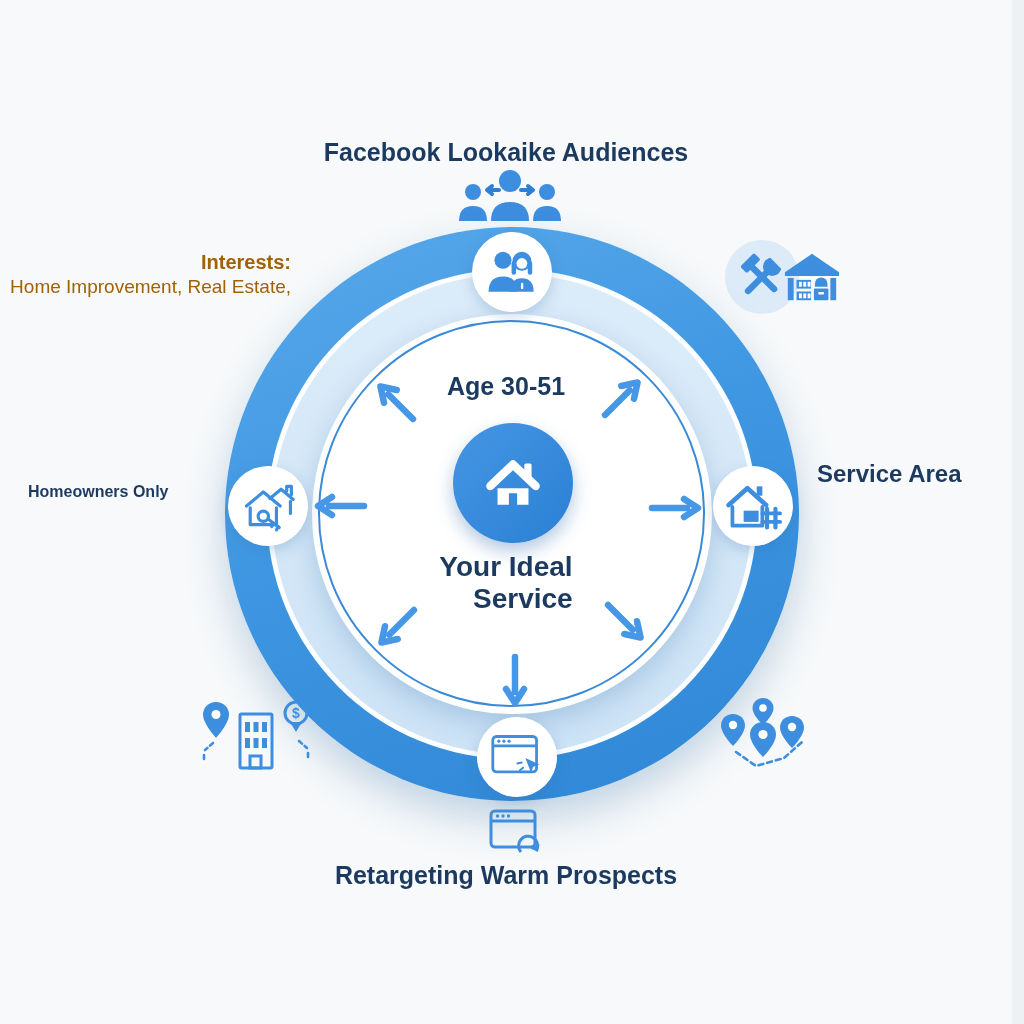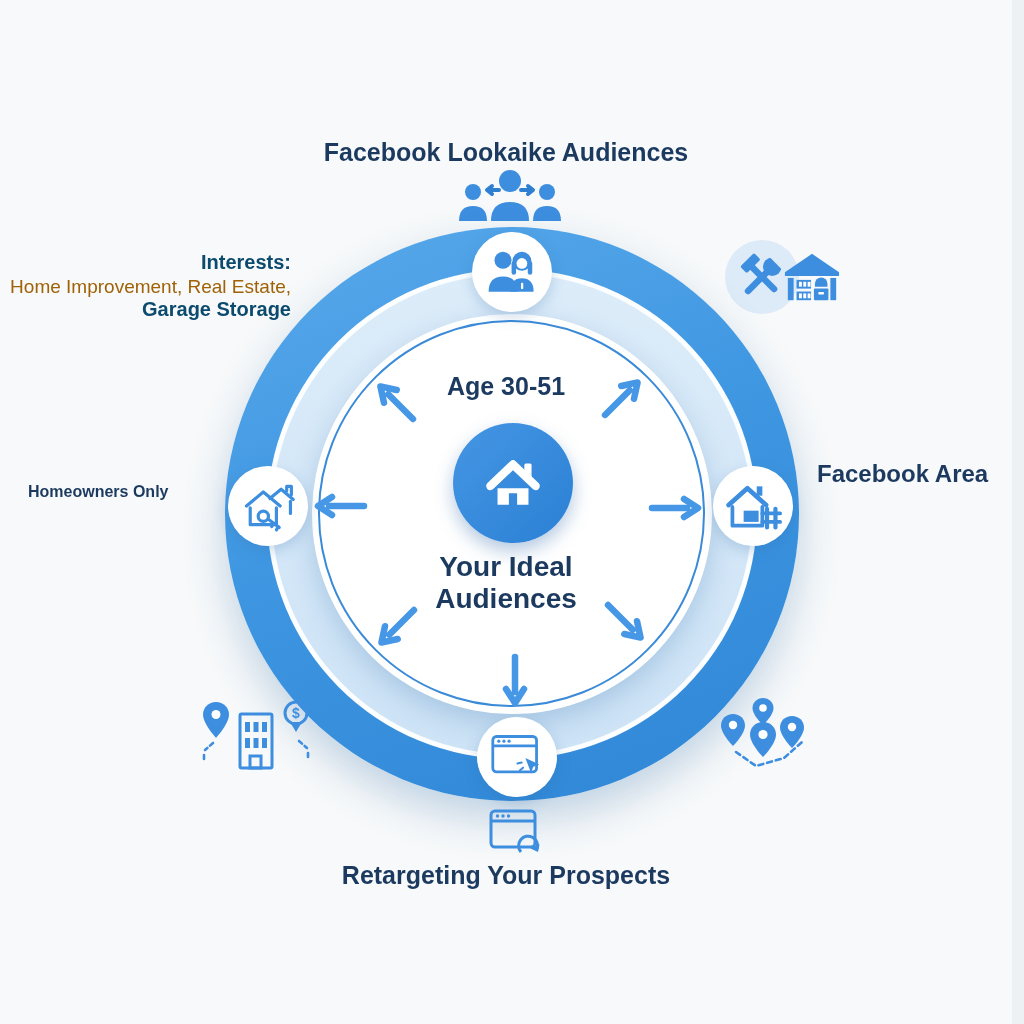--- a/index.html
+++ b/index.html
@@ -27,26 +27,26 @@
   .tools-badge{left:725px;top:240px;width:74px;height:74px;background:#ddeaf7;
     display:flex;align-items:center;justify-content:center;}
 
   .center-badge{left:453px;top:423px;width:120px;height:120px;
     background:linear-gradient(135deg,#4596e4 0%,#2b80d4 100%);
     box-shadow:0 8px 18px rgba(40,100,170,.35);
     display:flex;align-items:center;justify-content:center;}
 
   .title{top:138px;left:50%;transform:translateX(-50%);font-size:25px;}
   .age{top:372px;left:50%;transform:translateX(-50%);font-size:25px;}
-  .center-label{top:551px;left:50%;transform:translateX(-50%);font-size:28px;line-height:32px;text-align:center;}
+  .center-label{top:551px;left:50%;transform:translateX(-50%);font-size:28px;line-height:32px;text-align:right;}
   .homeowners{left:28px;top:483px;font-size:16px;}
   .service{left:817px;top:460px;font-size:24px;}
   .retarget{top:861px;left:50%;transform:translateX(-50%);font-size:25px;}
   .interests{right:721px;top:251px;text-align:right;line-height:23.5px;}
-  .interests .b{font-size:20px;font-weight:bold;color:#0c4a6e;white-space:nowrap;}
+  .interests .b{font-size:20px;font-weight:bold;color:#a16207;white-space:nowrap;}
   .interests .r{font-size:19px;font-weight:normal;color:#a16207;white-space:nowrap;}
 
   .arrow{width:58px;height:26px;}
 </style>
 </head>
 <body>
 
 <div class="stage">
 
   <div class="abs lbl title">Facebook Lookaike Audiences</div>
@@ -61,21 +61,20 @@
     </g>
     <g stroke="#2e7fd2" stroke-width="4" fill="none" stroke-linecap="round" stroke-linejoin="round">
       <path d="M48 22 H37 M41 18 l-5 4 l5 4"></path>
       <path d="M70 22 H81 M77 18 l5 4 l-5 4"></path>
     </g>
   </svg>
 
   <div class="abs interests">
     <div class="b">Interests:</div>
     <div class="r">Home Improvement, Real Estate,</div>
-    <div class="b">Garage Storage</div>
   </div>
 
   <div class="abs circle tools-badge">
     <svg width="52" height="52" viewBox="0 0 56 56">
       <rect x="5" y="8" width="21" height="10" rx="2" fill="#3e8ee0" transform="rotate(-45 15.5 13)"></rect>
       <line x1="16" y1="16" x2="41" y2="41" stroke="#3e8ee0" stroke-width="7" stroke-linecap="round"></line>
       <line x1="13" y1="43" x2="33" y2="23" stroke="#3e8ee0" stroke-width="7" stroke-linecap="round"></line>
       <circle cx="39" cy="17" r="10" fill="#3e8ee0"></circle>
       <rect x="41.5" y="1" width="9" height="18" fill="#ddeaf7" transform="rotate(-45 46 10)"></rect>
     </svg>
@@ -171,21 +170,21 @@
   <div class="abs lbl age">Age 30-51</div>
   <div class="abs circle center-badge">
     <svg width="66" height="66" viewBox="0 0 64 64">
       <rect x="43" y="13" width="7" height="14" rx="1.5" fill="#ffffff"></rect>
       <path d="M10 35 L32 14 L54 35" stroke="#ffffff" stroke-width="8" fill="none" stroke-linecap="round" stroke-linejoin="round"></path>
       <path d="M17 37 v16 h11 v-11 h8 v11 h11 v-16 z" fill="#ffffff"></path>
     </svg>
   </div>
   <div class="abs lbl center-label">
     <div>Your Ideal</div>
-    <div>Audiences</div>
+    <div>Service</div>
   </div>
 
   <svg class="abs arrow" style="left:396px;top:402px;transform:translate(-50%,-50%) rotate(-135deg)" viewBox="0 0 58 26">
       <g stroke="#4697e6" stroke-width="6.5" fill="none" stroke-linecap="round" stroke-linejoin="round">
         <line x1="5" y1="13" x2="40" y2="13"></line>
         <path d="M37 4 L51 13 L37 22"></path>
       </g>
     </svg>
   <svg class="abs arrow" style="left:622px;top:398px;transform:translate(-50%,-50%) rotate(-45deg)" viewBox="0 0 58 26">
       <g stroke="#4697e6" stroke-width="6.5" fill="none" stroke-linecap="round" stroke-linejoin="round">
@@ -218,22 +217,22 @@
       </g>
     </svg>
   <svg class="abs arrow" style="left:515px;top:681px;transform:translate(-50%,-50%) rotate(90deg)" viewBox="0 0 58 26">
       <g stroke="#4697e6" stroke-width="6.5" fill="none" stroke-linecap="round" stroke-linejoin="round">
         <line x1="5" y1="13" x2="40" y2="13"></line>
         <path d="M37 4 L51 13 L37 22"></path>
       </g>
     </svg>
 
   <div class="abs lbl homeowners">Homeowners Only</div>
-  <div class="abs lbl service">Facebook Area</div>
-  <div class="abs lbl retarget">Retargeting Your Prospects</div>
+  <div class="abs lbl service">Service Area</div>
+  <div class="abs lbl retarget">Retargeting Warm Prospects</div>
 
   <svg class="abs" style="left:200px;top:694px" width="112" height="86" viewBox="0 0 112 86">
     <g stroke="#3e8ee0" stroke-width="3" fill="none">
       <rect x="40" y="20" width="32" height="54" rx="1.5"></rect>
       <rect x="50" y="62" width="11" height="12"></rect>
       <circle cx="96" cy="19" r="11"></circle>
     </g>
     <g fill="#3e8ee0">
       <rect x="45" y="28" width="5" height="10"></rect>
         <rect x="53.5" y="28" width="5" height="10"></rect>

